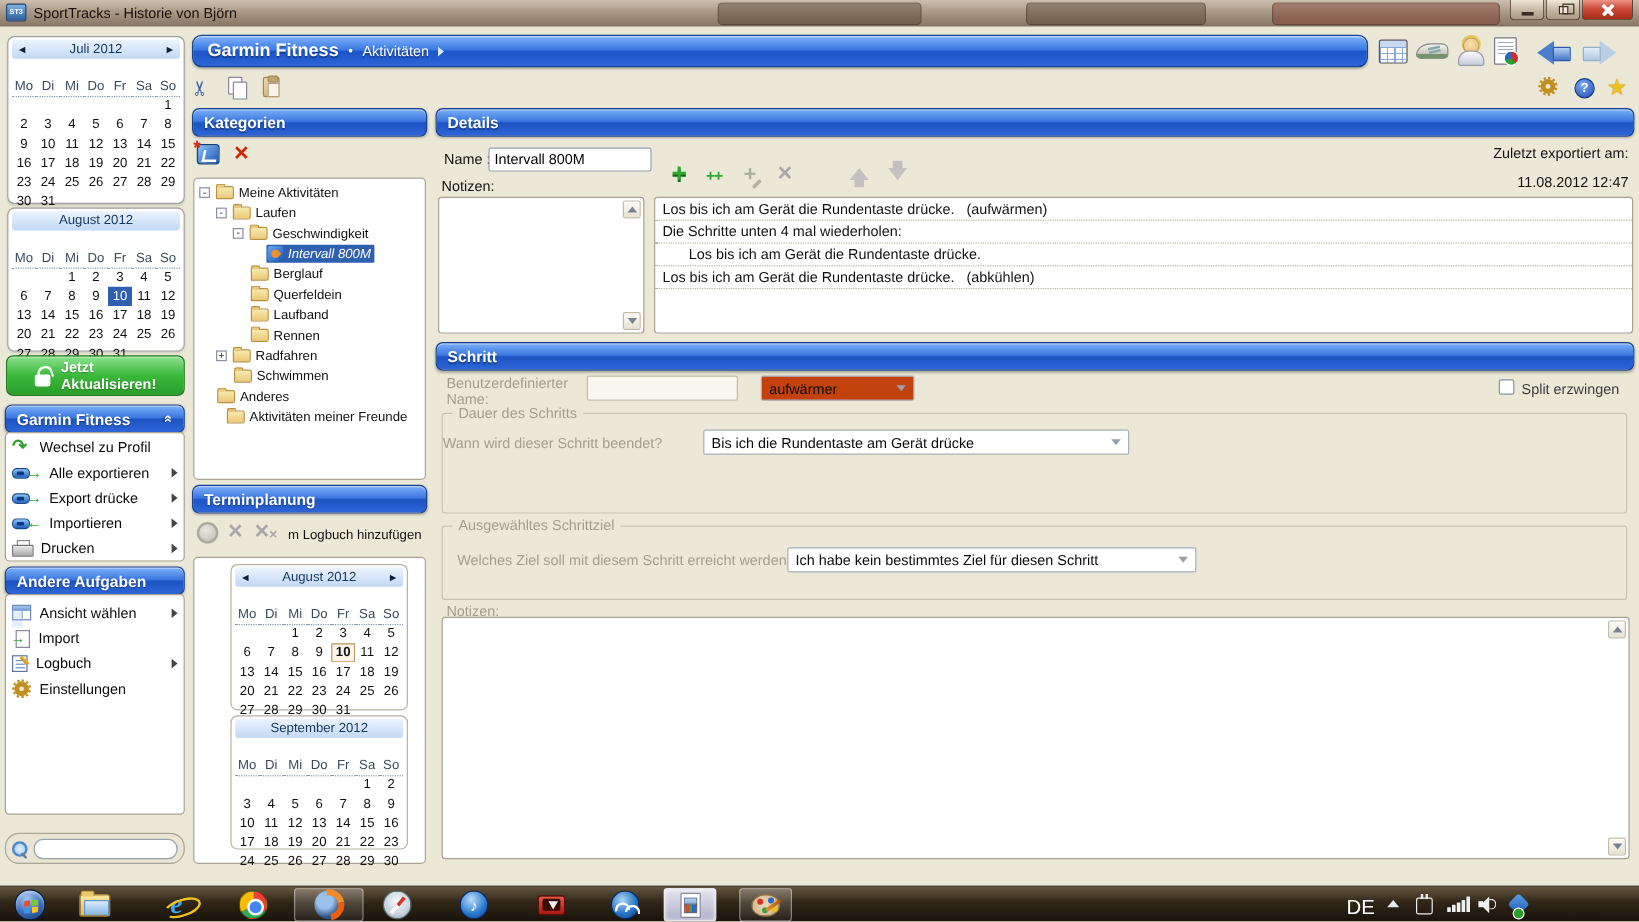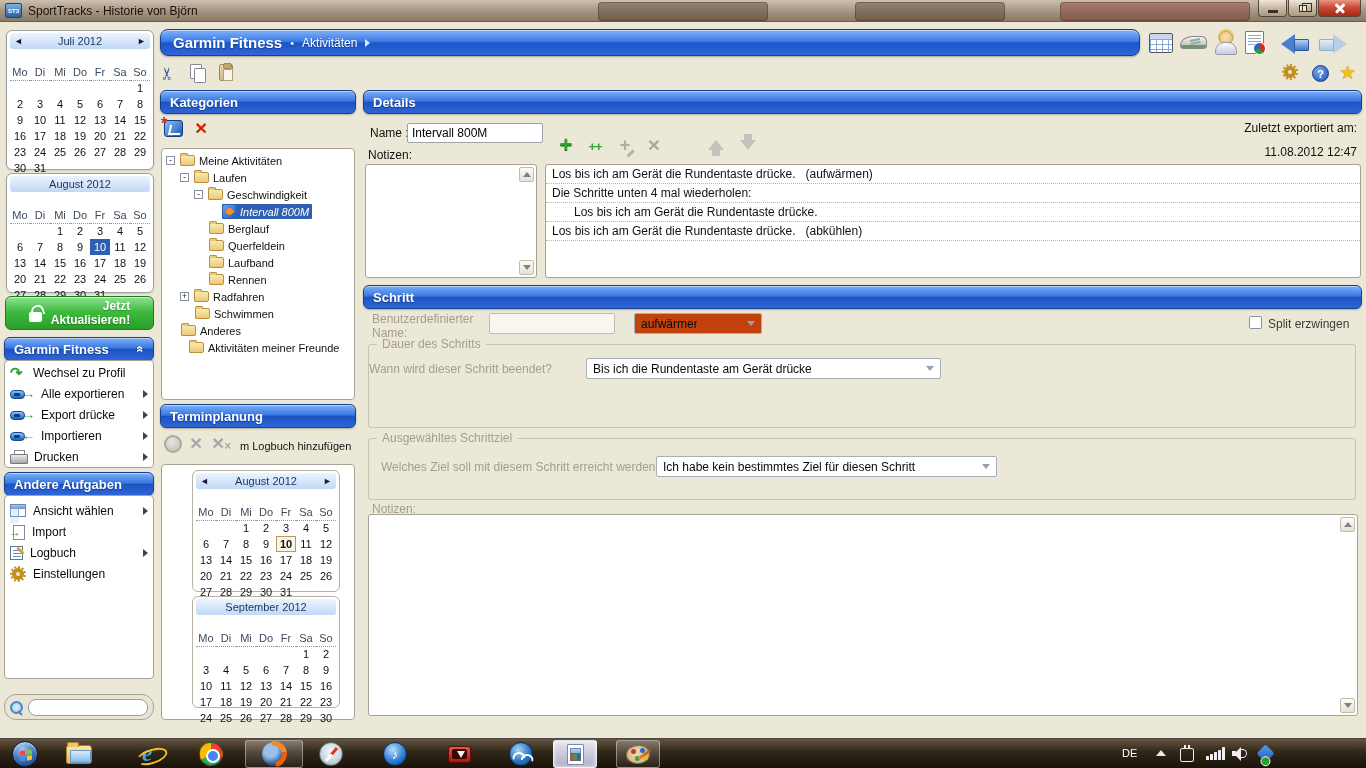--- a/index.html
+++ b/index.html
@@ -47,21 +47,21 @@
   .cal-table { width:100%; border-collapse:collapse; font-size:11px; margin-top:16px; }
   .cal-table th { font-weight:normal; color:#3a4a5c; border-bottom:1px dotted #8a9aac; height:15px; }
   .cal-table td { text-align:center; height:16px; width:14.28%; color:#111; }
   .cal-table td.sel { background:#2e5fb0; color:#fff; }
   .cal-table td.today { font-weight:bold; box-shadow:inset 0 0 0 1px #b89860; background:#faf5e8; }
 
   
   .update-btn { position:absolute; left:5px; top:296px; width:149px; height:34px; border-radius:6px;
     background:linear-gradient(#8fe28f,#3cb93c 48%,#2a9e2a); border:1px solid #1e7a1e;
     box-shadow:inset 0 1px 0 rgba(255,255,255,.55); display:flex; align-items:center; justify-content:center; gap:7px;
-    color:#fff; font-weight:bold; font-size:12px; line-height:14px; text-align:right; text-shadow:0 1px 1px rgba(0,0,0,.3); }
+    color:#fff; font-weight:bold; font-size:12px; line-height:14px; text-align:left; text-shadow:0 1px 1px rgba(0,0,0,.3); }
   .lock-icon { width:15px; height:17px; position:relative; flex:none; }
   .lock-icon::before { content:""; position:absolute; left:2px; top:0; width:9px; height:9px; border:2.5px solid #fff; border-bottom:none; border-radius:6px 6px 0 0; transform:rotate(-18deg); }
   .lock-icon::after { content:""; position:absolute; left:0; bottom:0; width:13px; height:10px; background:#fff; border-radius:2px; }
   .chev-up { transform:rotate(90deg); font-size:12px; font-weight:bold; margin-left:auto; }
   .menu-item { position:absolute; left:10px; width:140px; height:19px; display:flex; align-items:center; font-size:12px; color:#0a0a0a; }
   .mi-label { flex:1; margin-left:7px; white-space:nowrap; overflow:hidden; }
   .mi-arrow { width:0; height:0; border-top:4px solid transparent; border-bottom:4px solid transparent; border-left:5px solid #444; margin-right:2px; }
   .swp-icon { width:16px; height:14px; color:#2ea02e; font-weight:bold; font-size:15px; line-height:13px; flex:none; }
   .swp-icon::before { content:"↷"; }
   .dev-icon { width:24px; height:14px; position:relative; flex:none; }
@@ -854,21 +854,21 @@
   <div class="tb-btn" style="left:504px; width:34px;">
       <span class="ic-oo"></span>
     </div>
   <div class="tb-btn tb-active" style="left:553px; width:44px;">
       <span class="ic-doc"></span>
     </div>
   <div class="tb-btn tb-hot" style="left:616px; width:44px;">
       <span class="ic-palette"></span>
     </div>
 
-  <div class="tray-item" style="left:1122px; top:8px; font-size:11px;text-align:right;">DE</div>
+  <div class="tray-item" style="left:1122px; top:8px; font-size:17px;text-align:right;">DE</div>
   <div class="tray-item" style="left:1156px; top:11px;">
       <span class="tr-up"></span>
     </div>
   <div class="tray-item" style="left:1180px; top:9px;">
       <span class="tr-plug"></span>
     </div>
   <div class="tray-item" style="left:1206px; top:8px;">
     <span class="tr-signal">
         <i style="height:4px;"></i>
         <i style="height:6px;"></i>

